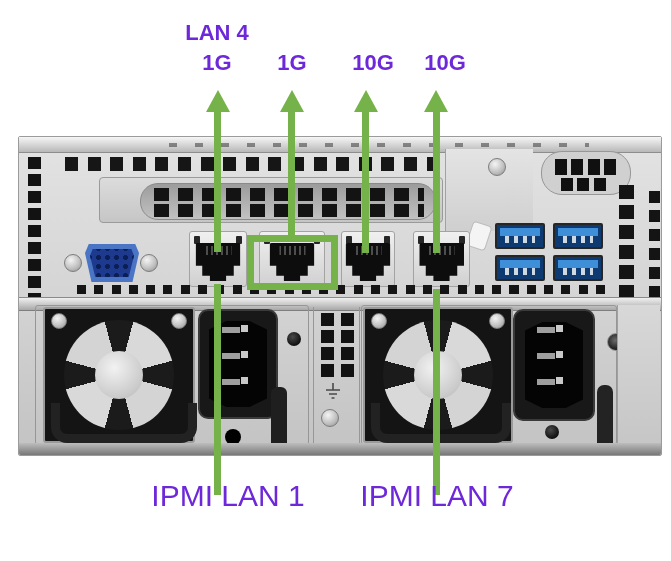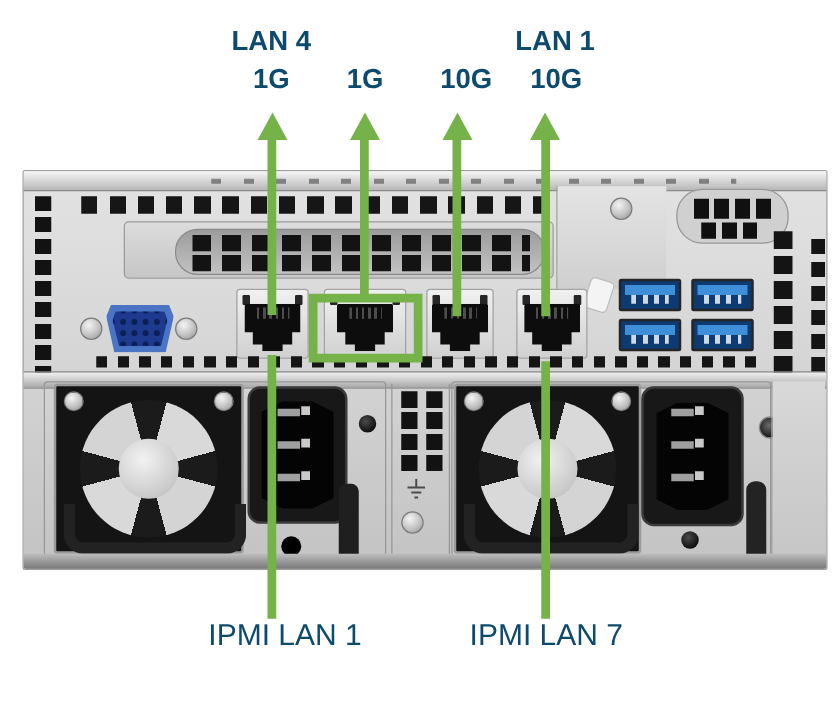--- a/index.html
+++ b/index.html
@@ -1,29 +1,29 @@
 <!DOCTYPE html>
 <html style="--green: #76b24a;"><head>
 <meta charset="utf-8">
 <style>
   :root { --green:#76b24a; }
   html,body { margin:0; padding:0; background:#ffffff; }
   .stage {
     position:relative; width:671px; height:561px; overflow:hidden;
-    background:#ffffff; font-family:"Liberation Sans", sans-serif; color:#0c4a6e;
+    background:#ffffff; font-family:"Liberation Sans", sans-serif; color:#6d28d9;
   }
   
   .tl, .sl {
     position:absolute; transform:translateX(-50%); font-weight:bold;
     font-size:22px; white-space:nowrap; z-index:8;
   }
   .tl { top:20px; } .sl { top:50px; }
   .bl {
-    position:absolute; top:495px; transform:translateX(-50%);
-    font-size:24px; font-weight:400; white-space:nowrap; z-index:8;
+    position:absolute; top:479px; transform:translateX(-50%);
+    font-size:30px; font-weight:400; white-space:nowrap; z-index:8;
   }
   
   .arrow {
     position:absolute; width:0; height:0; top:90px; z-index:7;
     border-left:12px solid transparent; border-right:12px solid transparent;
     border-bottom:22px solid var(--green);
   }
   .gl { position:absolute; width:7px; background:var(--green); z-index:7; }
   .hlbox {
     position:absolute; left:247px; top:235px; width:91px; height:55px;
@@ -145,21 +145,20 @@
   .gscrew { left:302px; top:272px; }
   .bottomedge { left:0; top:306px; width:642px; height:12px;
     background:linear-gradient(180deg,#bdbdbd,#787878); border-radius:0 0 2px 2px; }
 </style>
 </head>
 <body>
 
 <div class="stage">
 
   <span class="tl" style="left:217px">LAN 4</span>
-  <span class="tl" style="left:444px">LAN 1</span>
   <span class="sl" style="left:217px">1G</span>
   <span class="sl" style="left:292px">1G</span>
   <span class="sl" style="left:373px">10G</span>
   <span class="sl" style="left:445px">10G</span>
 
   <div class="arrow" style="left:206px"></div>
   <div class="arrow" style="left:280px"></div>
   <div class="arrow" style="left:354px"></div>
   <div class="arrow" style="left:424px"></div>
   <div class="gl" style="left:214px; top:111px; height:141px"></div>

